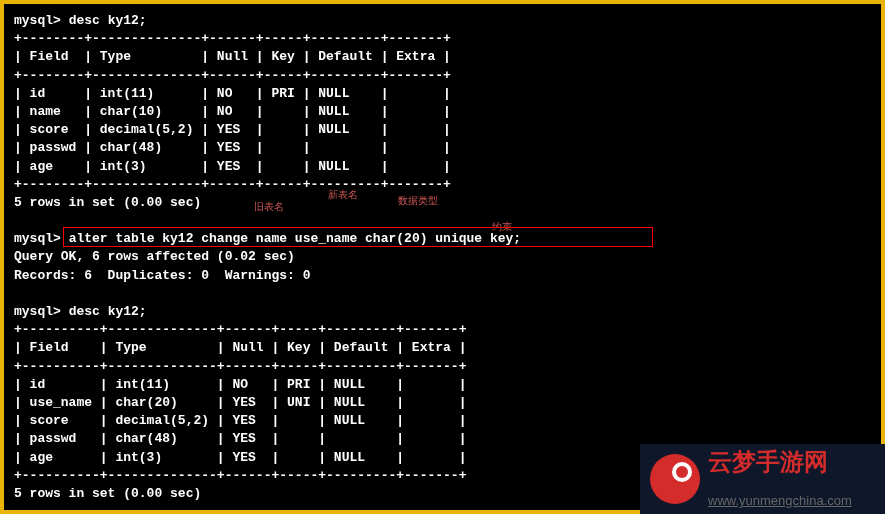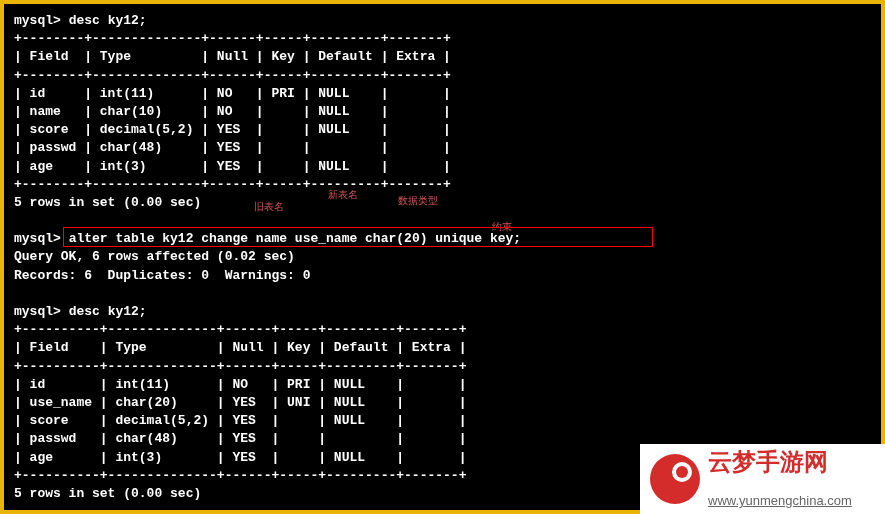--- a/index.html
+++ b/index.html
@@ -39,21 +39,21 @@
       font-family: 'SimSun', 'Microsoft YaHei', sans-serif;
       font-size: 10px;
       font-weight: normal;
     }
     .watermark {
       position: absolute;
       bottom: 0;
       right: 0;
       width: 245px;
       height: 70px;
-      background: #ffffff;
+      background: #0f172a;
       display: flex;
       align-items: center;
       padding: 5px 10px;
     }
     .logo-icon {
       width: 50px;
       height: 50px;
       position: relative;
       margin-right: 8px;
     }

